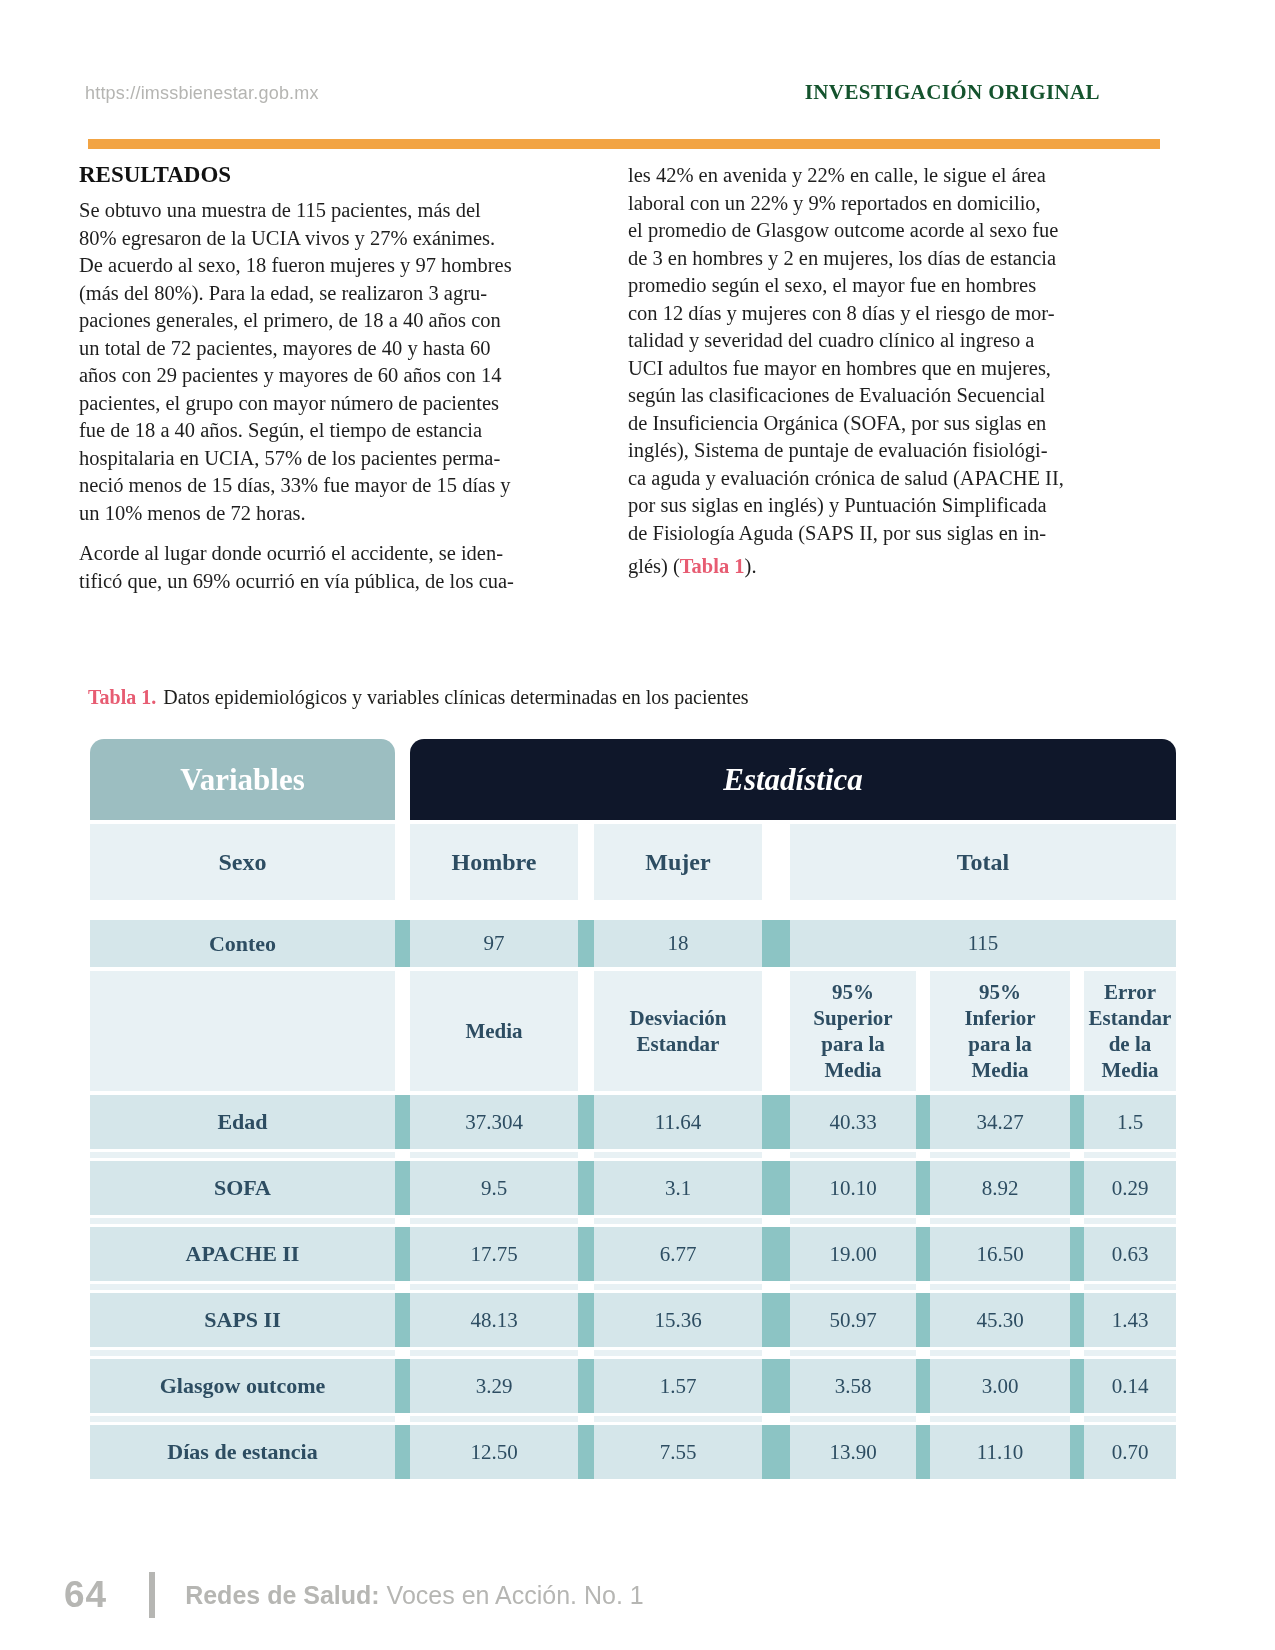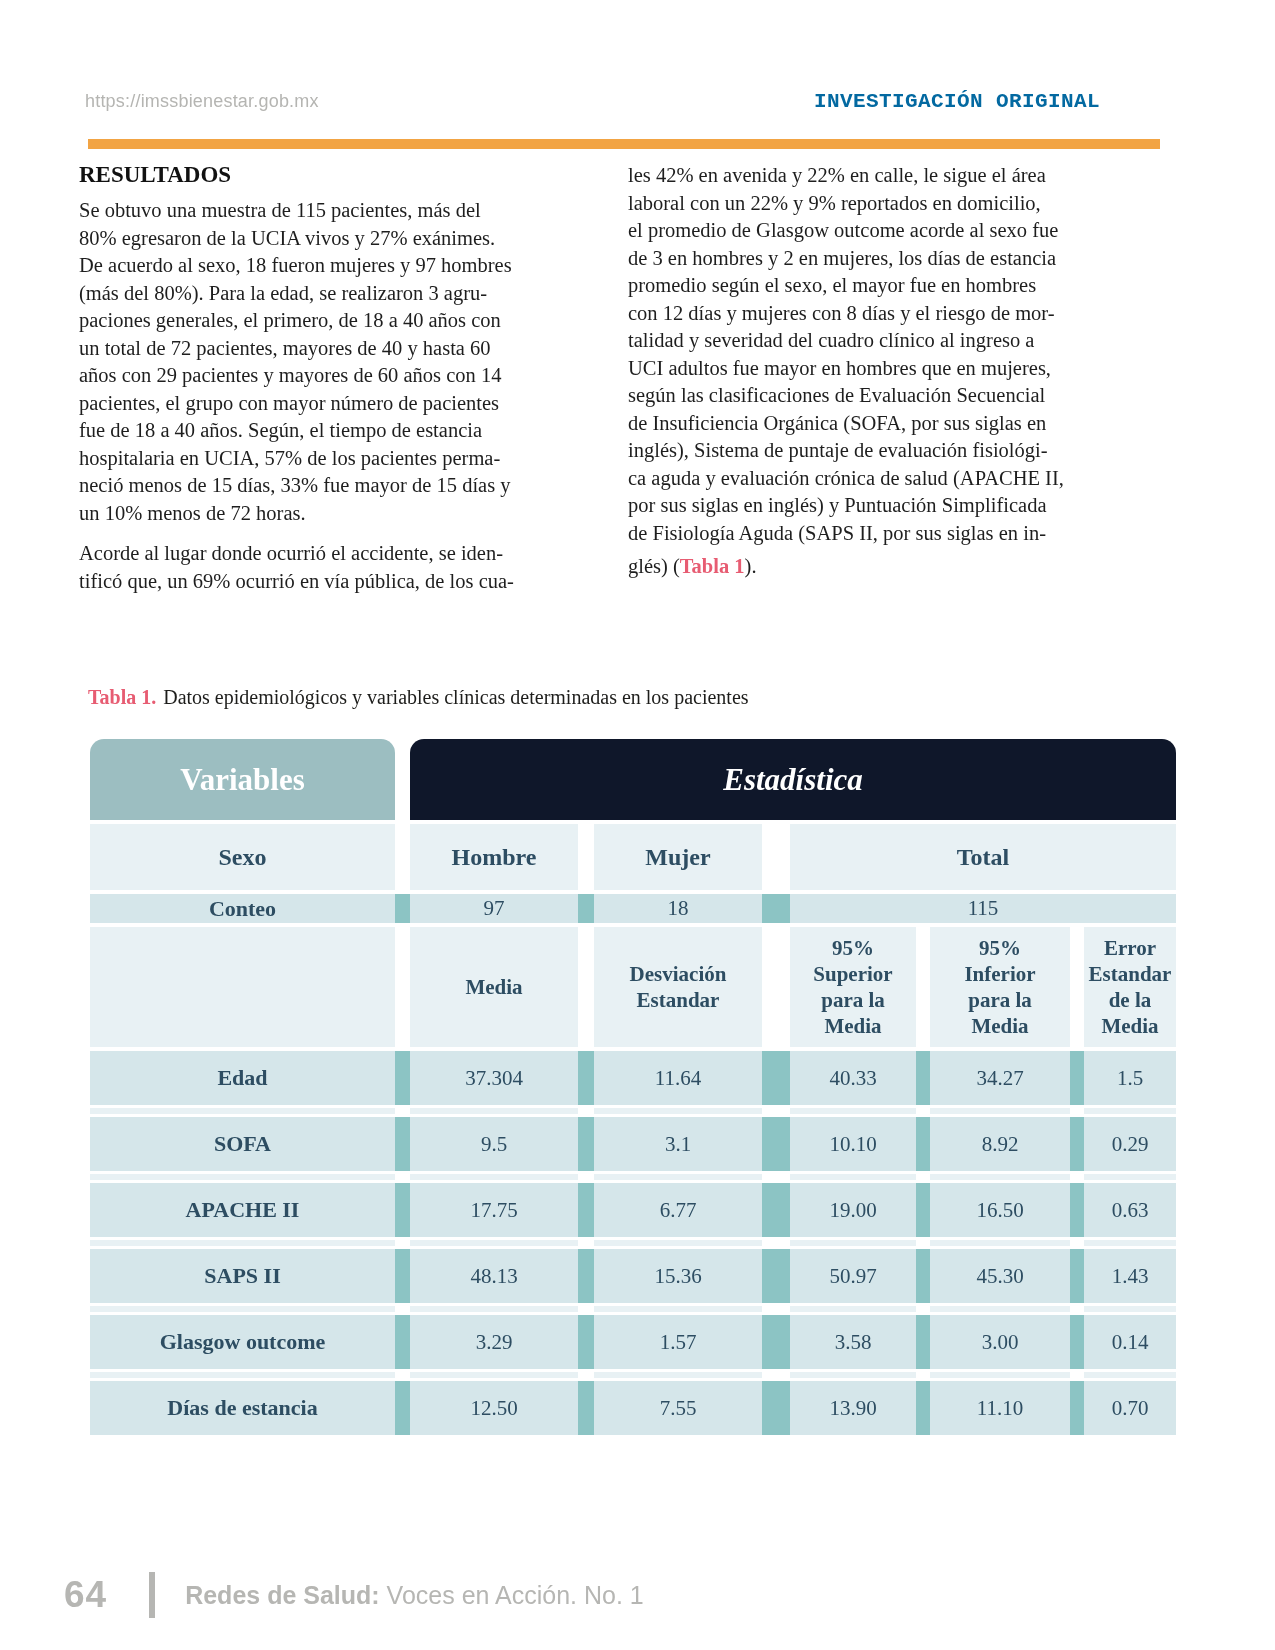--- a/index.html
+++ b/index.html
@@ -1,25 +1,25 @@
 <!DOCTYPE html>
 <html lang="es"><head>
 <meta charset="utf-8">
 <style>
   html,body{margin:0;padding:0;background:#ffffff;}
   .page{position:relative;width:1275px;height:1650px;background:#fff;margin:0 auto;overflow:hidden;
         font-family:"Liberation Serif","DejaVu Serif",serif;}
 
   
-  .masthead{position:absolute;left:85px;top:90px;width:1015px;display:flex;
+  .masthead{position:absolute;left:85px;top:80px;width:1015px;display:flex;
             justify-content:space-between;align-items:baseline;}
   .url{font-family:"Liberation Sans",sans-serif;font-size:18px;color:#b5b5b2;letter-spacing:.2px;
        text-decoration:none;}
-  .section{font-family:Liberation Mono, monospace;font-size:21px;font-weight:bold;
-           color:#0369a1;letter-spacing:.4px;}
+  .section{font-family:Liberation Serif, serif;font-size:21px;font-weight:bold;
+           color:#14532d;letter-spacing:.4px;}
   .rule{position:absolute;left:88px;top:139px;width:1072px;height:10px;background:#f2a444;}
 
   
   .columns{position:absolute;left:79px;top:162px;width:1037px;display:flex;gap:52px;
            color:#1e1e1e;}
   .col{width:497px;}
   .col.rightcol{width:488px;}
   h2.results{font-size:23px;font-weight:bold;margin:0 0 9px 0;color:#111;}
   p.lines{margin:0;font-size:20.5px;line-height:27.5px;white-space:pre-line;text-align:justify;}
   p.p2{margin-top:13px;}
@@ -34,24 +34,24 @@
   .dtable{position:absolute;left:90px;top:739px;width:1086px;color:#2d4d62;
           --cols:305px 15px 168px 16px 168px 28px 126px 14px 140px 14px 92px;}
   .trow{display:grid;grid-template-columns:var(--cols);}
   .trow > div, .trow > i{display:flex;align-items:center;justify-content:center;text-align:center;}
 
   .thead{height:81px;margin-bottom:4px;}
   .box{font-size:31px;font-weight:bold;color:#fff;border-radius:14px 14px 0 0;}
   .box.grayblue{background:#9cbec1;grid-column:1;}
   .box.pink{background:#0f172a;grid-column:3/12;font-style:italic;}
 
-  .sexo{height:66px;margin-bottom:4px;font-size:24px;font-weight:bold;}
+  .sexo{height:76px;margin-bottom:20px;font-size:24px;font-weight:bold;}
   .sexo > div{background:#e8f1f4;}
 
-  .conteo{height:29px;margin-bottom:4px;}
+  .conteo{height:47px;margin-bottom:4px;}
   .conteo > div{background:#d5e6ea;}
   .conteo .lab{font-size:22px;font-weight:bold;}
   .conteo .num{font-size:21px;}
   .strip{background:#8cc4c4;}
 
   .stath{height:120px;margin-bottom:4px;font-size:21px;font-weight:bold;}
   .stath > div{background:#e8f1f4;white-space:pre-line;line-height:26px;}
 
   .drow{height:54px;}
   .drow > div{background:#d5e6ea;}

